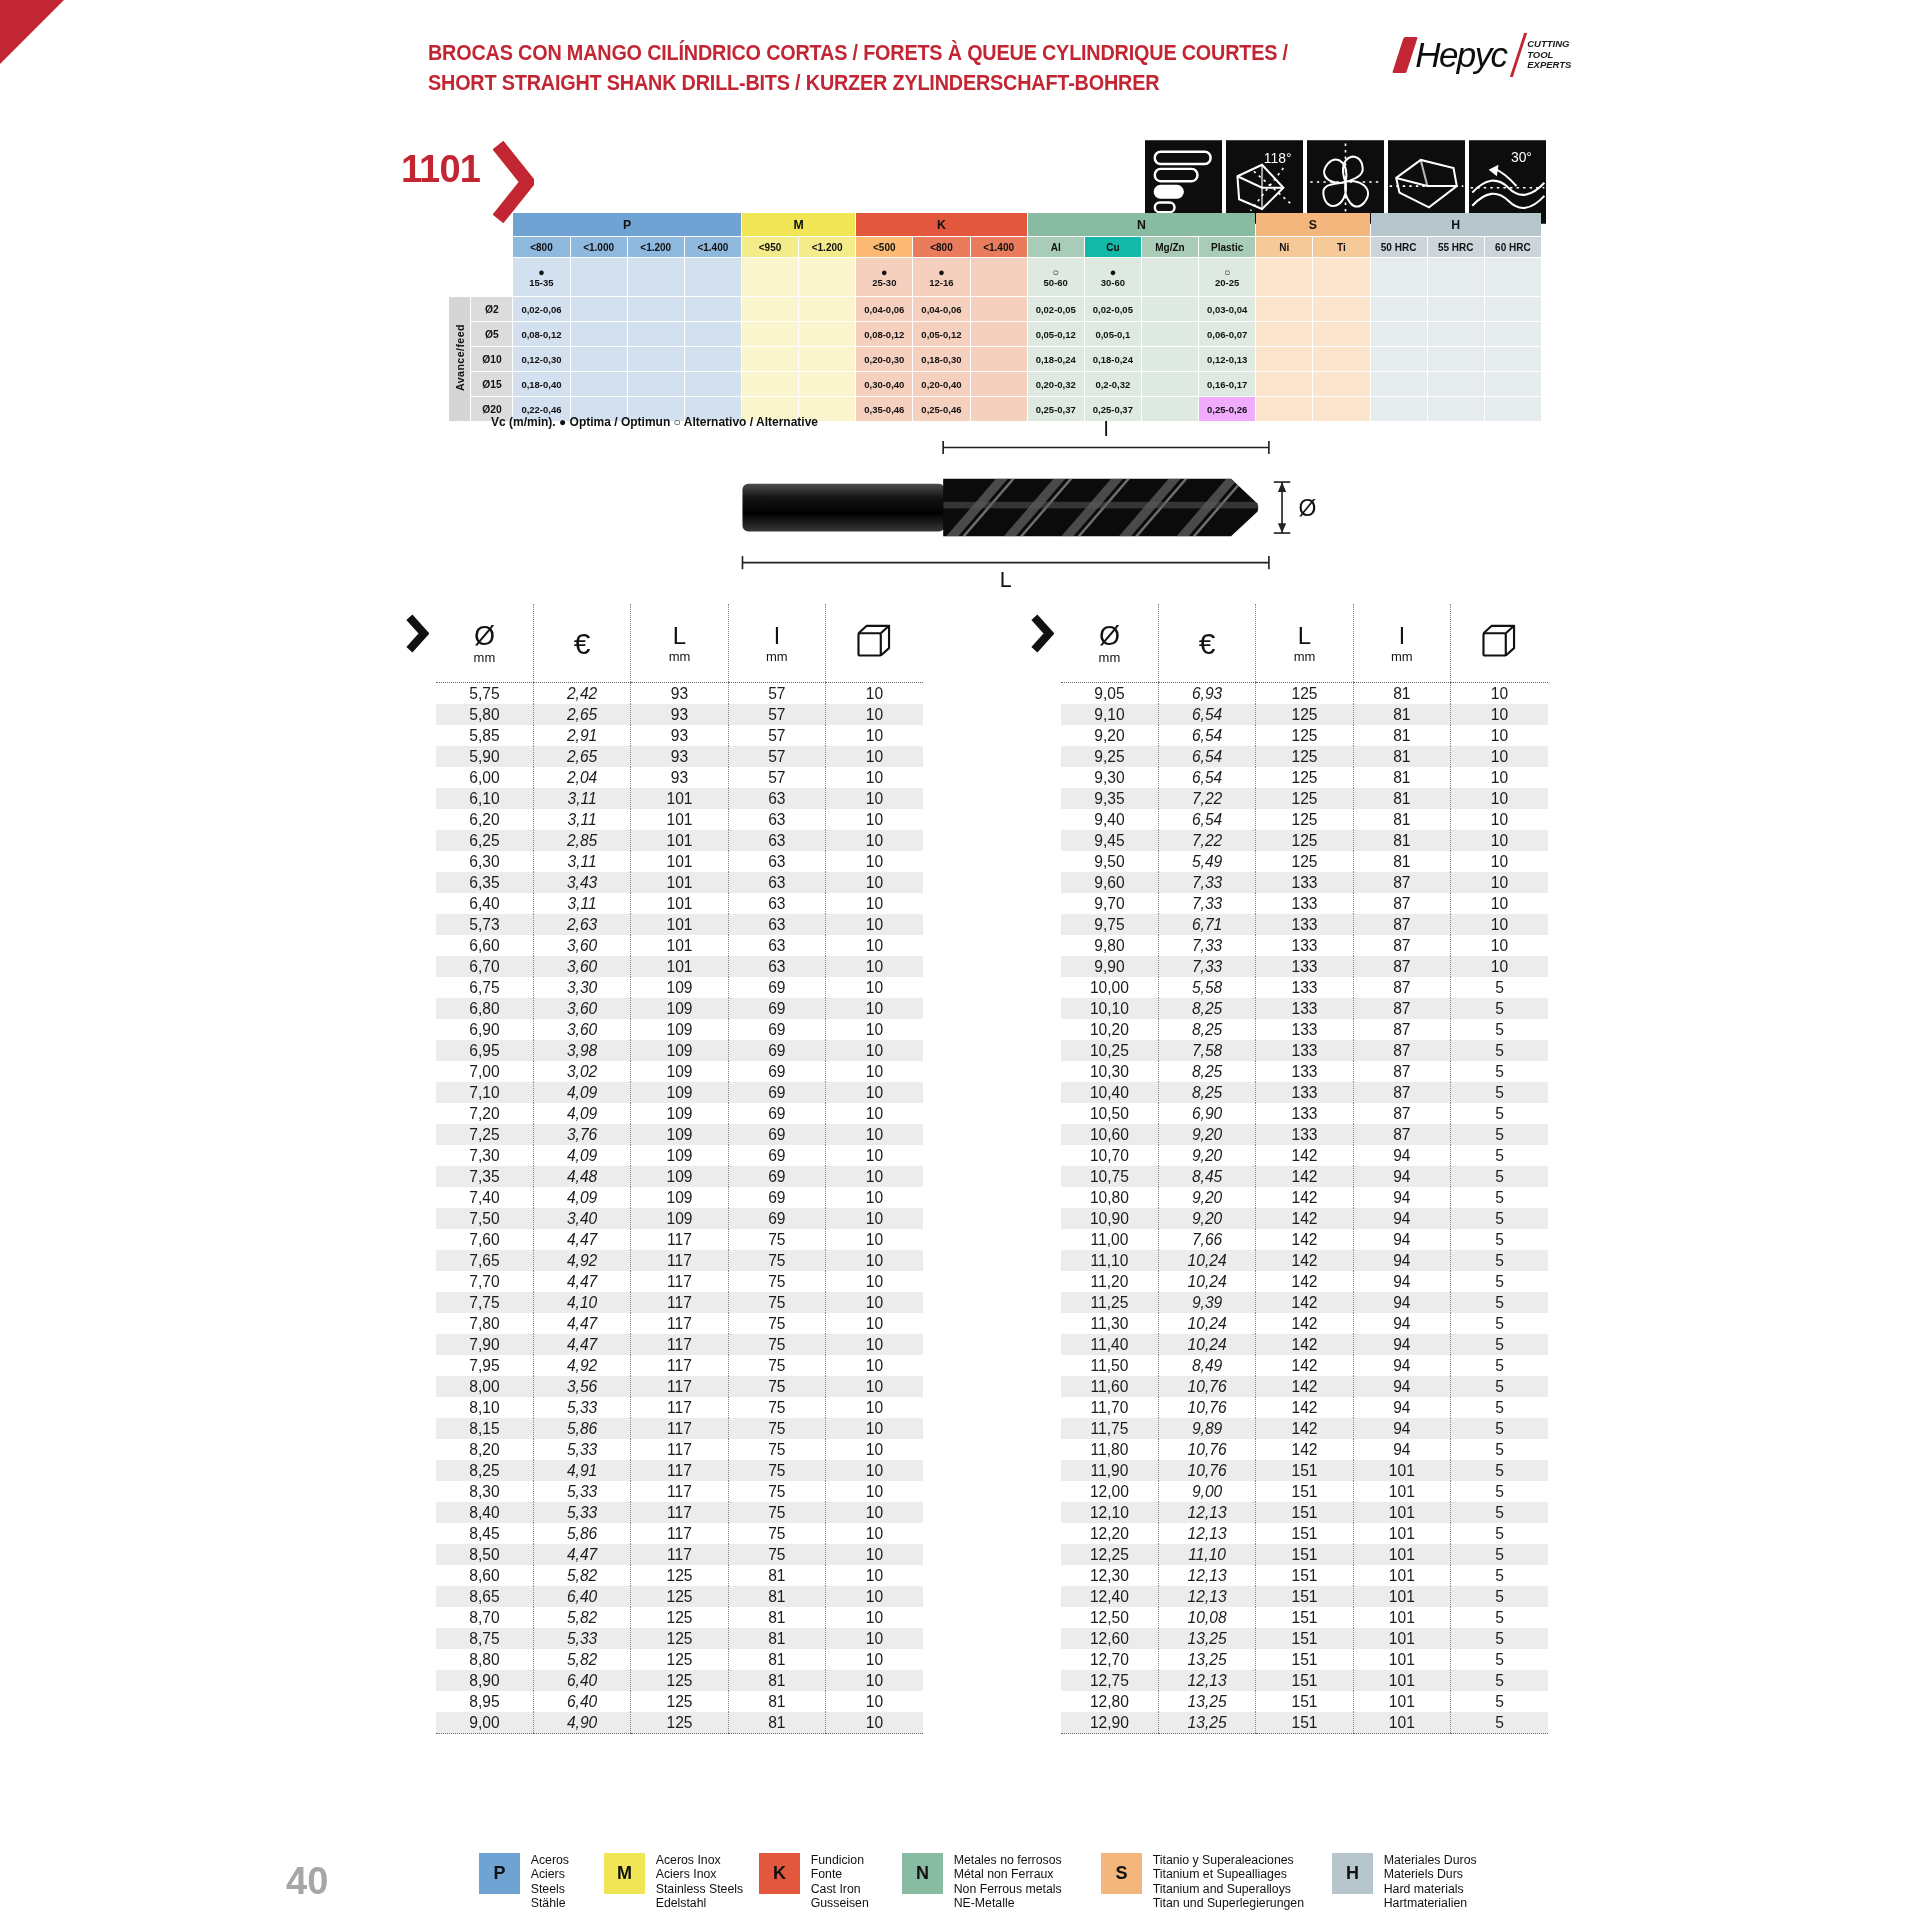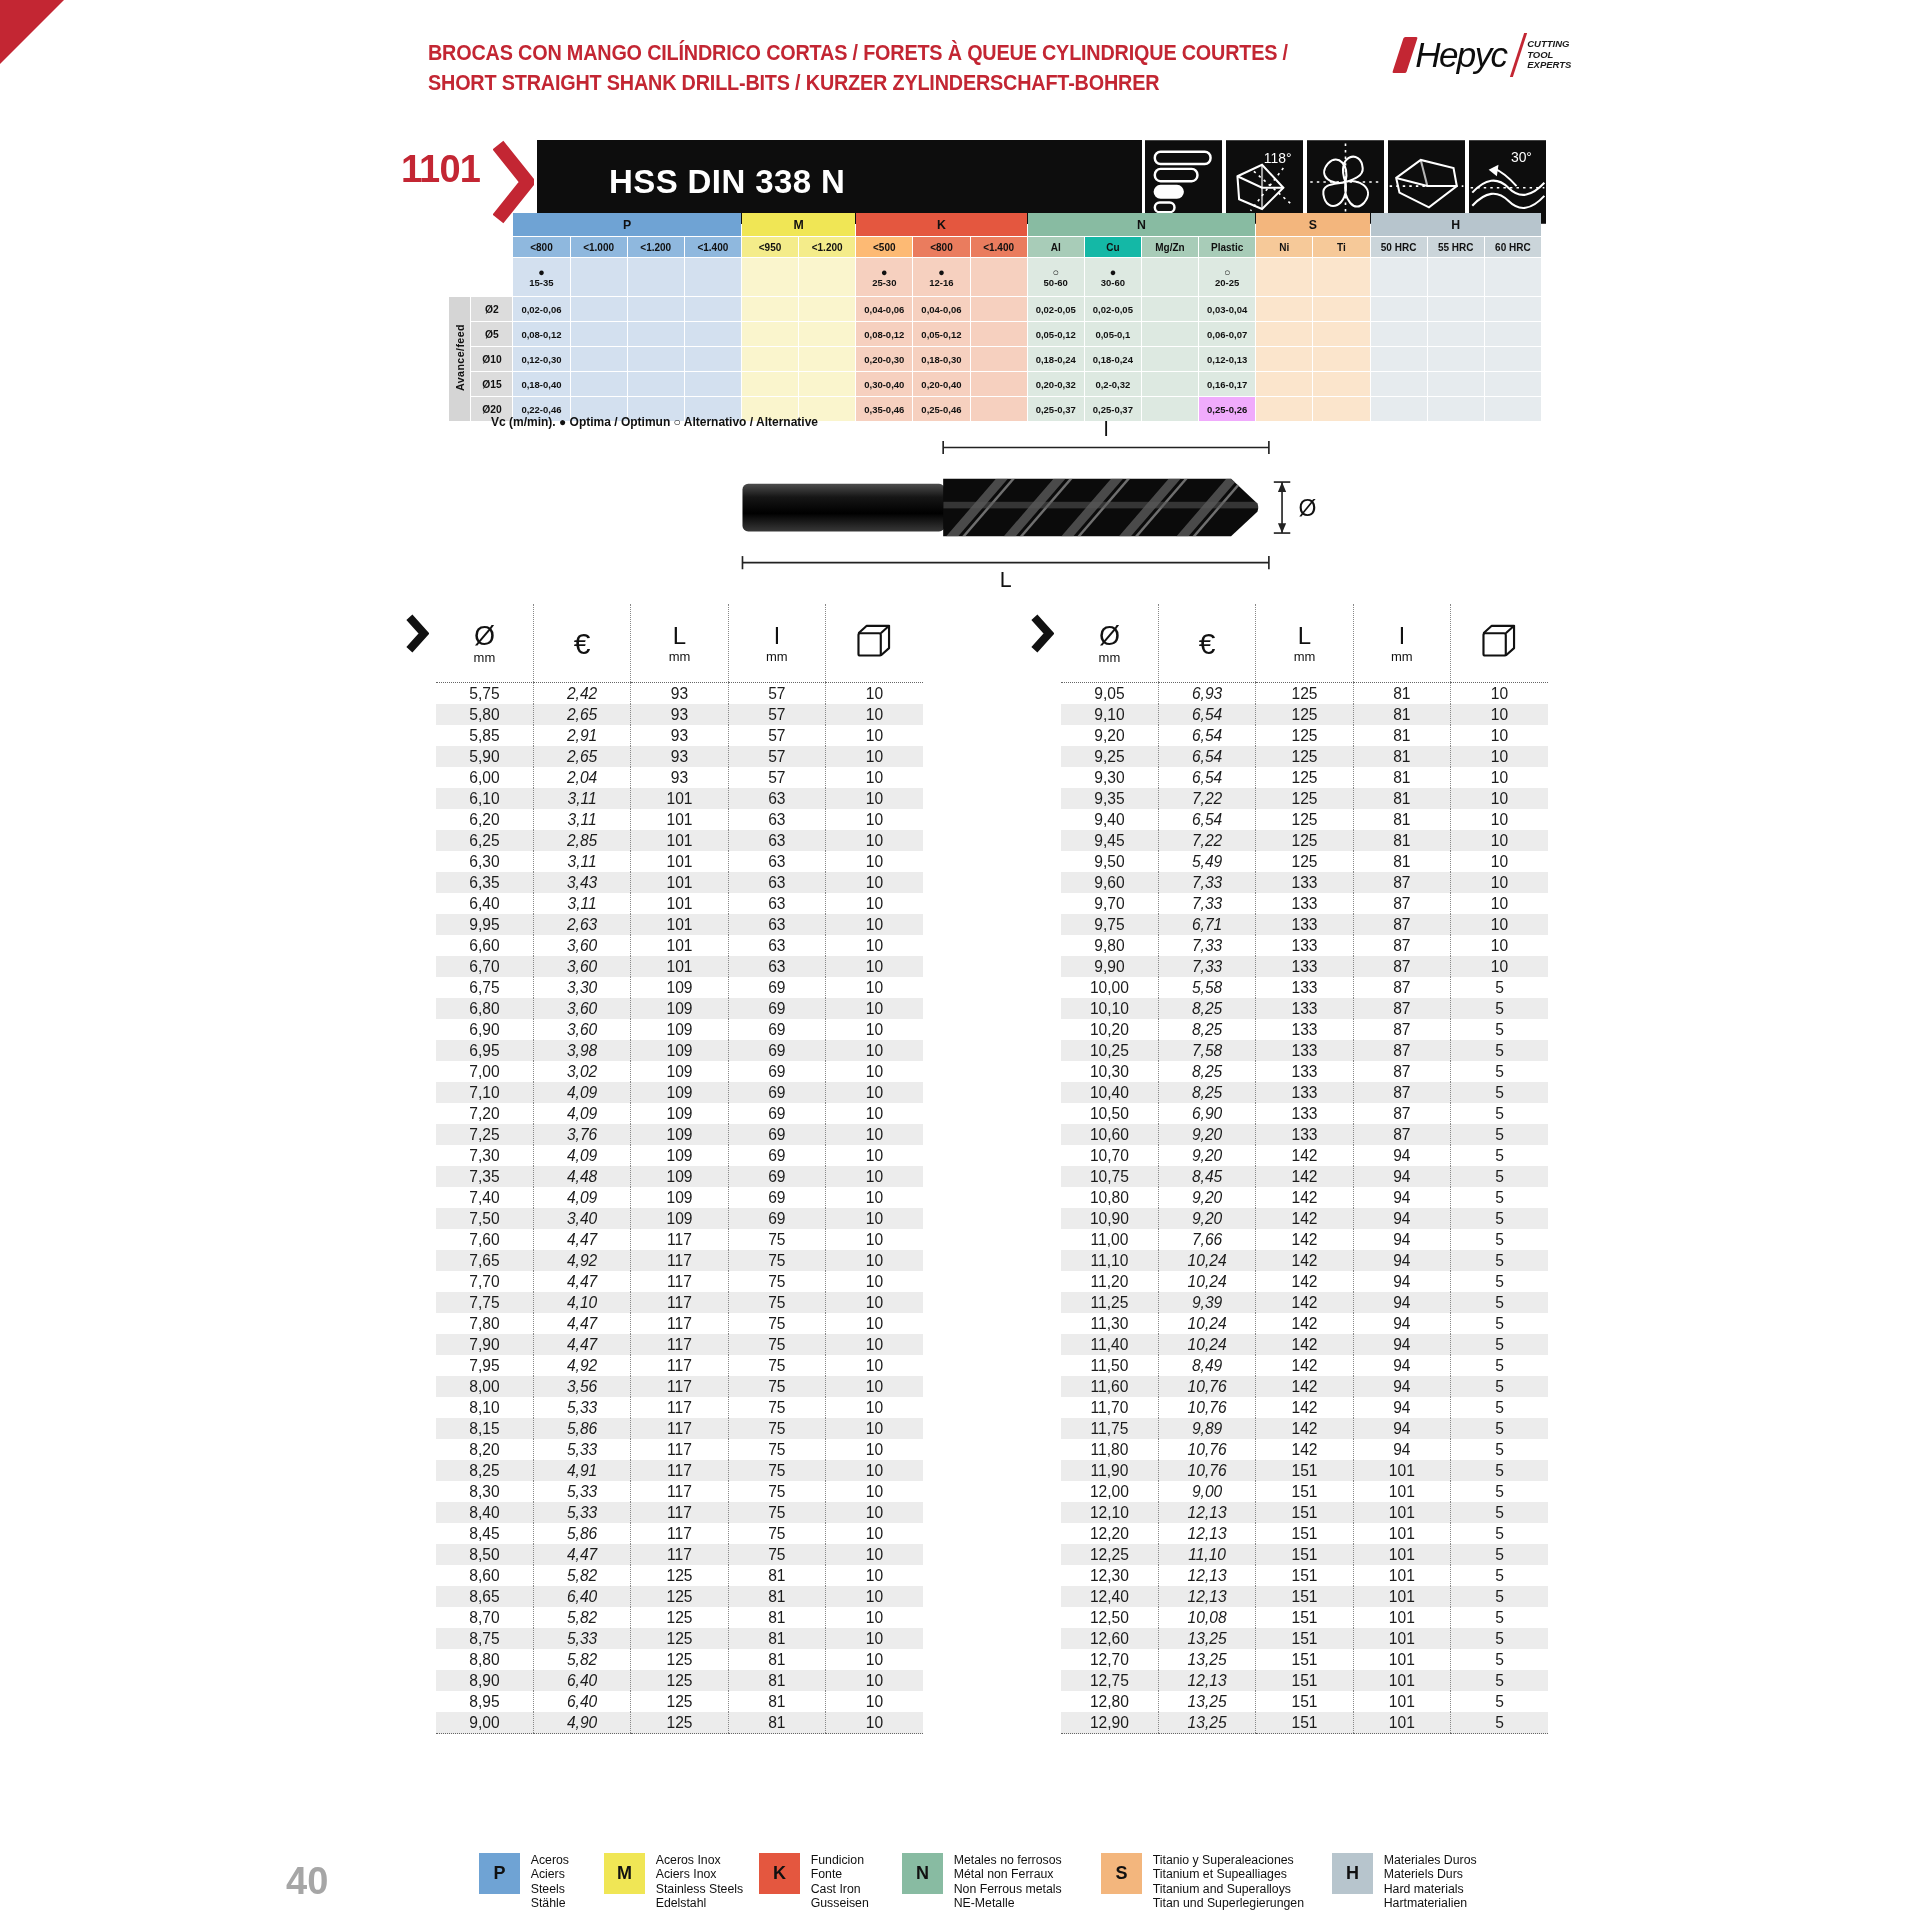--- a/index.html
+++ b/index.html
@@ -89,23 +89,20 @@
       <span>CUTTING</span><br>
       <span>TOOL</span><br>
       <span>EXPERTS</span>
     </span>
   </div>
 
   <div class="product-code">1101</div>
   <svg class="band-chevron" width="41" height="84" viewBox="0 0 50 102">
     <path d="M6 6 L42 51 L6 96" fill="none" stroke="#c32633" stroke-width="17"></path>
   </svg>
-  <div class="band-black">
-    <div class="band-name">HSS DIN 338 N</div>
-  </div>
 
   <div class="band-icons">
     <svg width="77" height="84" viewBox="0 0 94 102">
       <rect width="94" height="102" fill="#0d0d0d"></rect>
       <g stroke="#fff" stroke-width="3" fill="none">
         <rect x="12" y="14" width="68" height="15" rx="7"></rect>
         <rect x="12" y="35" width="52" height="15" rx="7"></rect>
         <rect x="12" y="56" width="34" height="14" rx="7" fill="#fff"></rect>
         <rect x="12" y="76" width="24" height="12" rx="6"></rect>
       </g>
@@ -557,21 +554,21 @@
           <td class="c4">10</td>
         </tr>
         <tr class="">
           <td class="c0">6,40</td>
           <td class="c1">3,11</td>
           <td class="c2">101</td>
           <td class="c3">63</td>
           <td class="c4">10</td>
         </tr>
         <tr class="alt">
-          <td class="c0">9,95</td>
+          <td class="c0">5,73</td>
           <td class="c1">2,63</td>
           <td class="c2">101</td>
           <td class="c3">63</td>
           <td class="c4">10</td>
         </tr>
         <tr class="">
           <td class="c0">6,60</td>
           <td class="c1">3,60</td>
           <td class="c2">101</td>
           <td class="c3">63</td>

